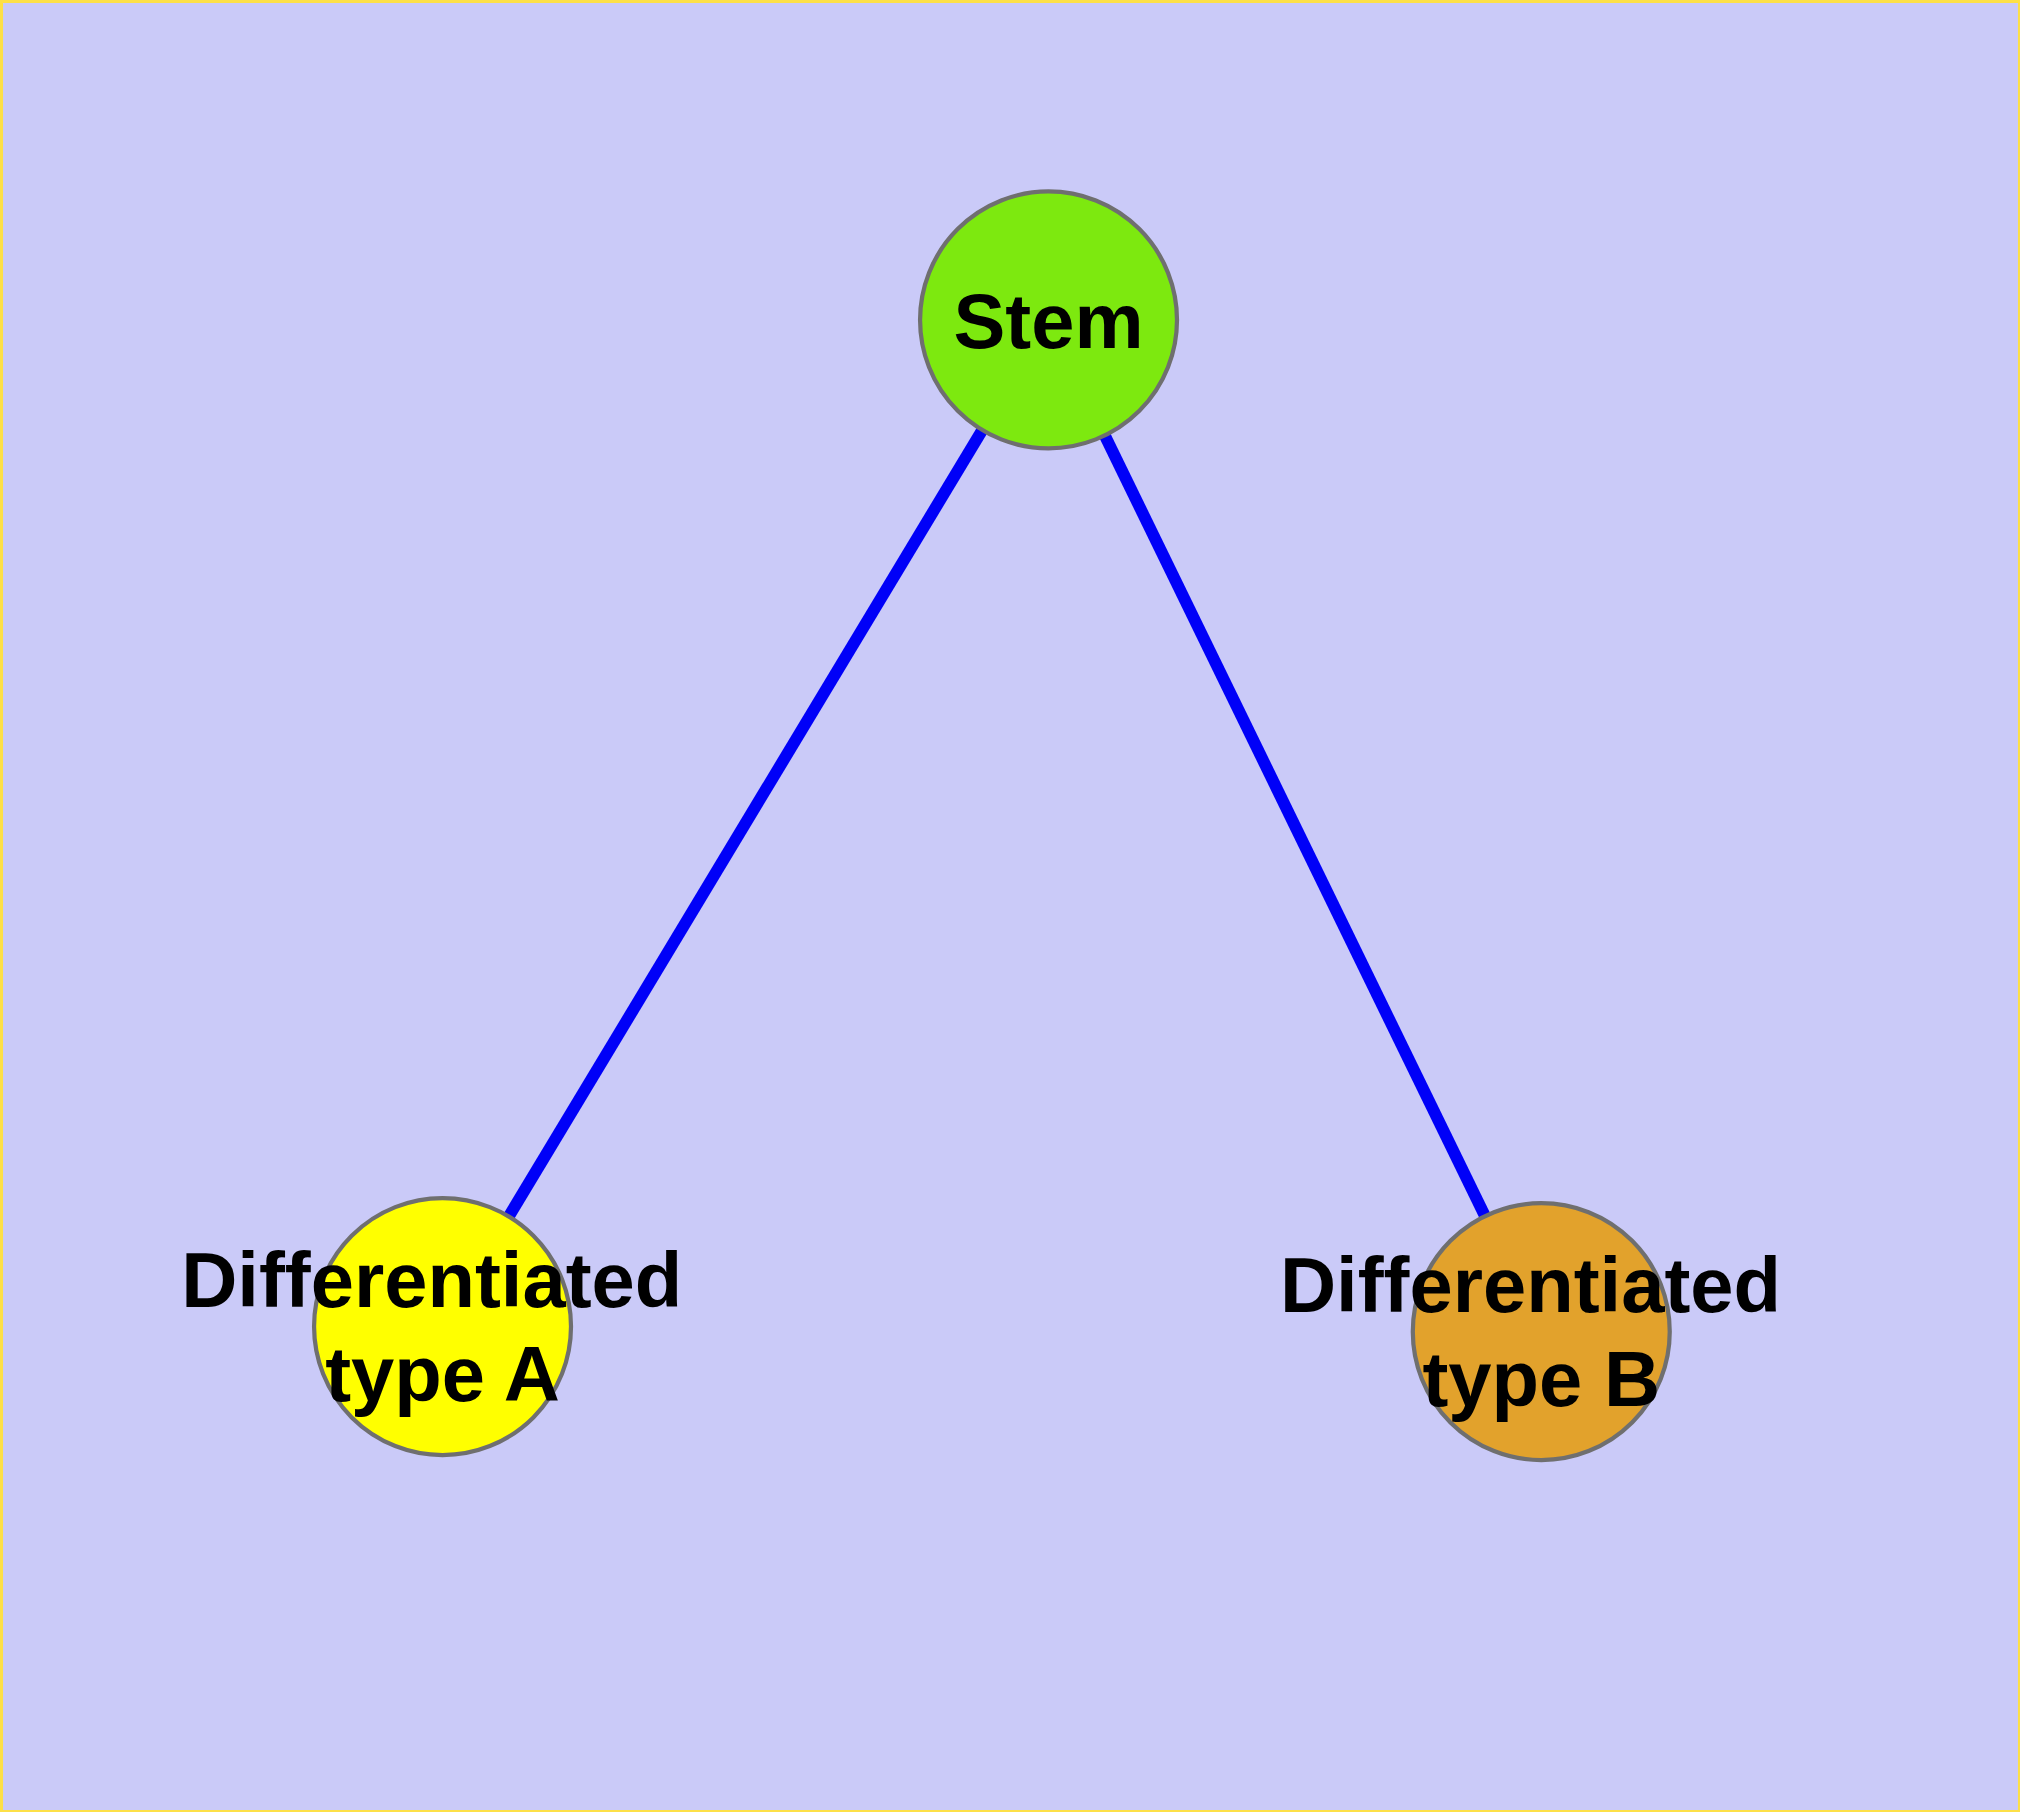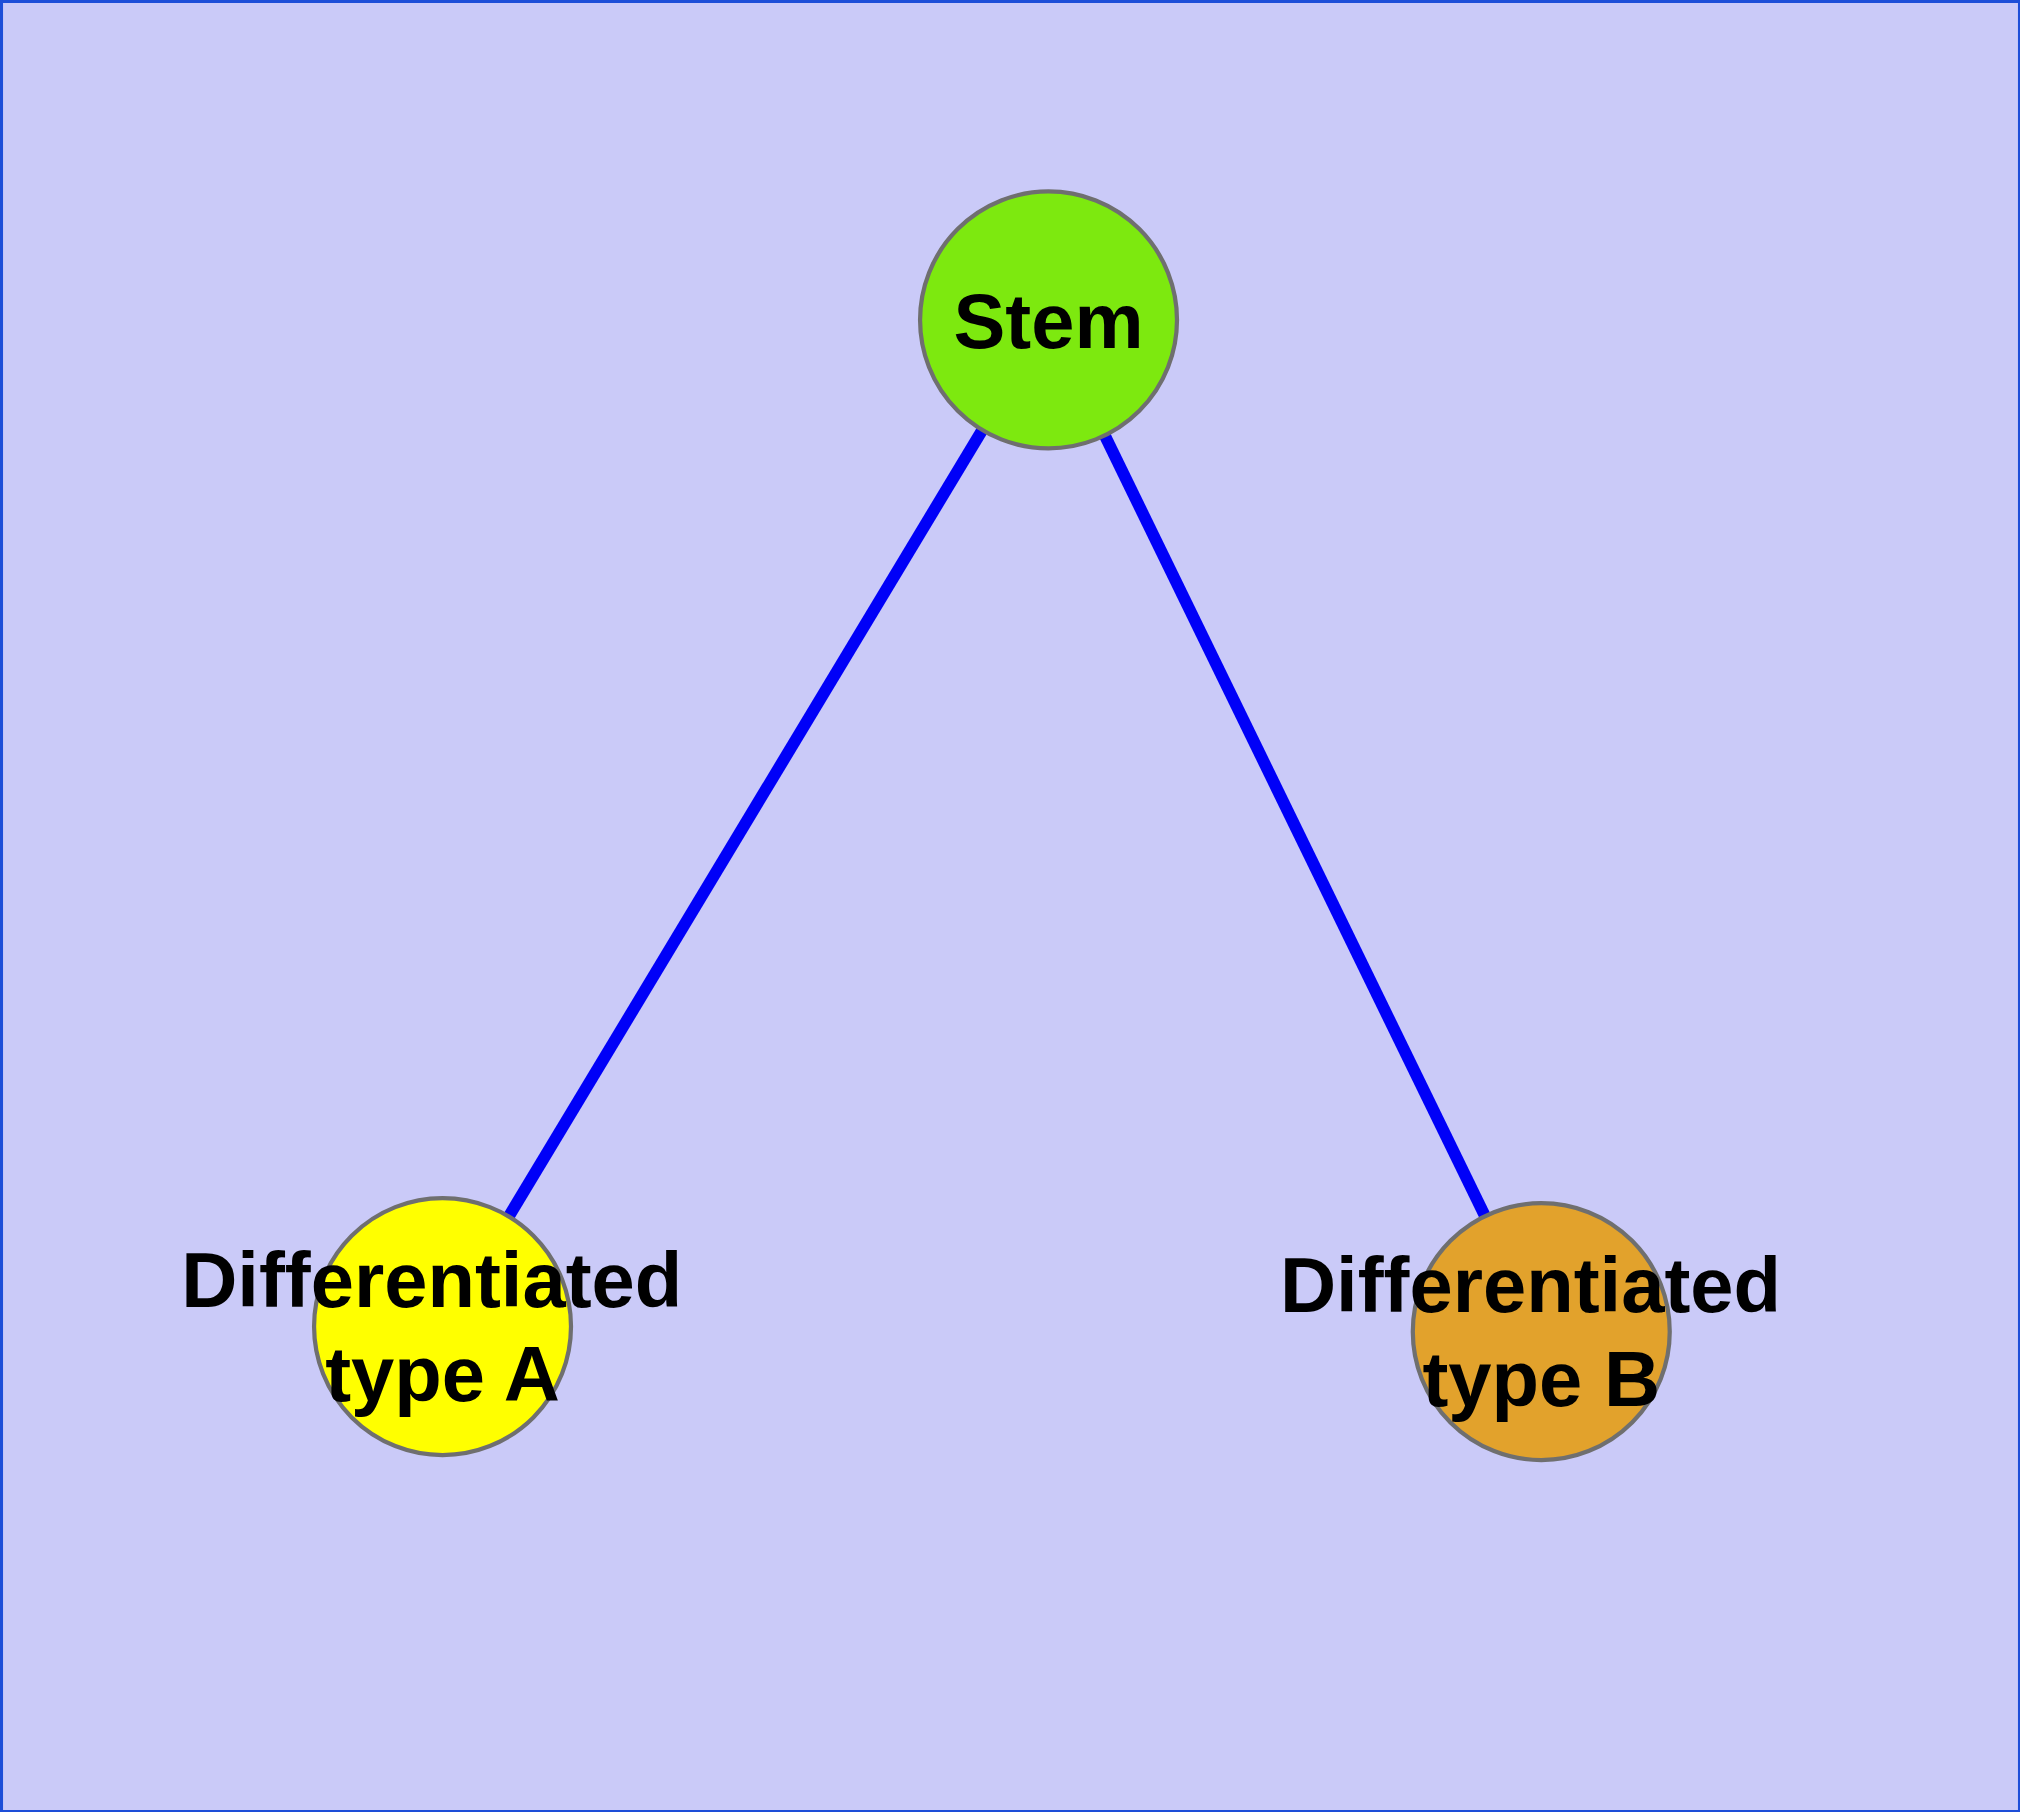--- a/index.html
+++ b/index.html
@@ -5,21 +5,21 @@
   html, body {
     margin: 0;
     padding: 0;
     background: #FFFFFF;
     font-family: "Liberation Sans", sans-serif;
   }
   .page {
     position: relative;
     width: 2021px;
     height: 1812px;
-    background: #1d4ed8;
+    background: #fde047;
     overflow: hidden;
   }
   .canvas-svg {
     position: absolute;
     left: 2.5px;
     top: 2.5px;
     width: 2015px;
     height: 1807px;
     display: block;
   }

